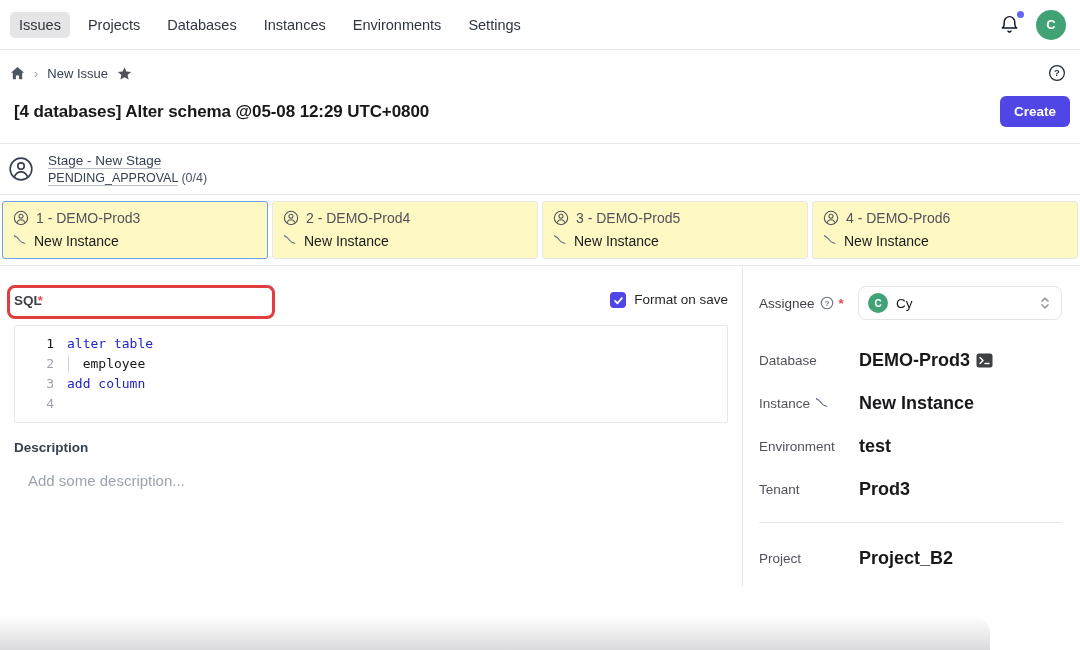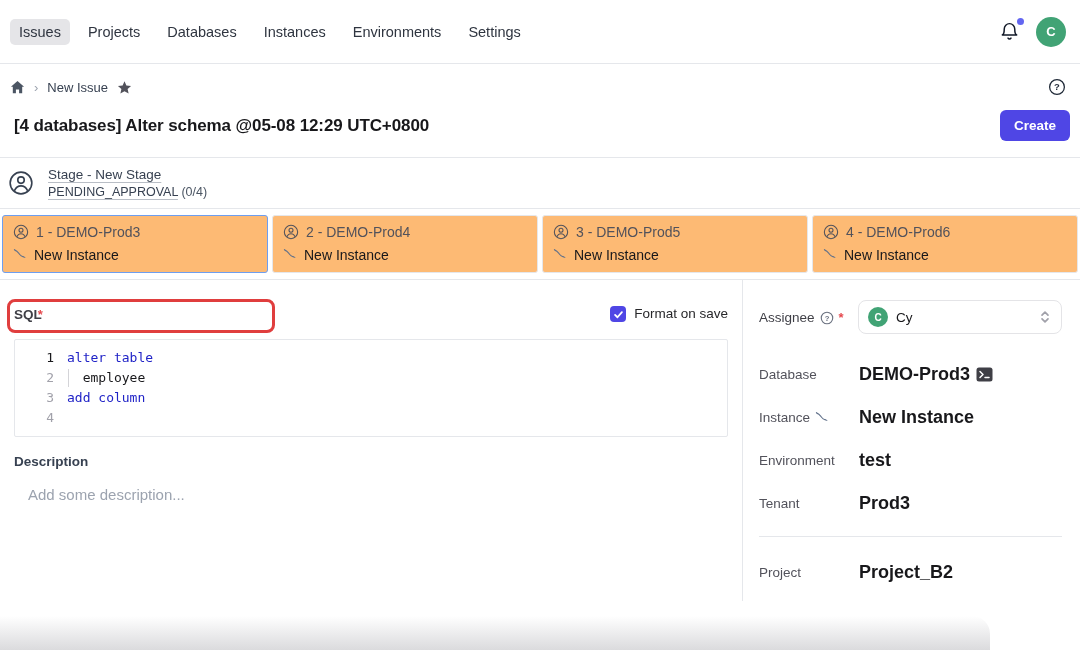--- a/index.html
+++ b/index.html
@@ -1,21 +1,21 @@
 <!DOCTYPE html>
 <html style="--accent: #4f46e5; --red: #e03e3e; --green: #41a375; --selblue: #6d9ef0; --kw: #2023c7; --num: #098658; --dot: #6366f1;"><head>
 <meta charset="utf-8">
 <style>
   * { box-sizing: border-box; margin: 0; padding: 0; }
   html,body { width:1080px; height:650px; overflow:hidden; background:#fff;
     font-family:"Liberation Sans", sans-serif; color:#1f2937; }
   .page { position:relative; width:1080px; height:650px; }
 
   
-  .topnav { display:flex; align-items:center; height:64px; padding:0 14px 0 10px;
+  .topnav { display:flex; align-items:center; height:50px; padding:0 14px 0 10px;
     border-bottom:1px solid #e5e7eb; }
   .nav-item { font-size:14.5px; color:#2f3540; padding:5px 9px; border-radius:5px;
     margin-right:9px; cursor:pointer; white-space:nowrap; }
   .nav-item.active { background:#e5e5e8; }
   .nav-spacer { flex:1; }
   .bell-wrap { position:relative; margin-right:16px; cursor:pointer; }
   .bell-dot { position:absolute; top:-3px; right:-4px; width:7px; height:7px;
     border-radius:50%; background:var(--dot); }
   .avatar { width:30px; height:30px; border-radius:50%; background:var(--green);
     color:#fff; font-size:13px; font-weight:700; display:flex; align-items:center;
@@ -41,21 +41,21 @@
   .stage-lines { display:flex; flex-direction:column; gap:3px; }
   .stage-name { font-size:13.5px; color:#374151; font-weight:500; cursor:pointer;
     text-decoration:underline; text-underline-offset:3px; text-decoration-color:#b9bec6; }
   .stage-status-row { font-size:12.5px; color:#374151; }
   .stage-status { text-decoration:underline; text-underline-offset:3px;
     text-decoration-color:#b9bec6; cursor:pointer; }
   .stage-progress { color:#4b5563; }
 
   
   .tasks { display:flex; gap:4px; padding:6px 2px; }
-  .task-card { flex:1; border:1px solid #e5e7eb; border-radius:3px; background:#fdba74;
+  .task-card { flex:1; border:1px solid #e5e7eb; border-radius:3px; background:#fef9c3;
     padding:8px 10px 9px 10px; cursor:pointer; }
   .task-card.selected { border-color:var(--selblue); }
   .task-top { display:flex; align-items:center; gap:7px; font-size:14px; color:#52525b; }
   .task-bottom { display:flex; align-items:center; gap:7px; margin-top:7px;
     font-size:14px; font-weight:500; color:#18181b; }
 
   
   .main { display:flex; align-items:stretch; }
   .pane-left { width:742px; padding:0 14px; }
   .pane-right { width:338px; border-left:1px solid #e5e7eb; height:321px;
@@ -89,21 +89,21 @@
   .seg-plain   { color:#18181b; }
   .seg-number  { color:var(--num); }
 
   
   .desc-label { margin-top:17px; font-size:13.5px; font-weight:700; color:#374151; }
   .desc-placeholder { margin-top:17px; padding-left:14px; font-size:15px;
     color:#9ca3af; cursor:text; min-height:40px; }
 
   
   .assignee-row { display:flex; align-items:center; margin-bottom:30px; }
-  .assignee-label-wrap { display:flex; align-items:flex-end; gap:5px;
+  .assignee-label-wrap { display:flex; align-items:flex-start; gap:5px;
     font-size:13.5px; color:#3f3f46; }
   .select { margin-left:auto; width:204px; height:34px; border:1px solid #e4e4e7;
     border-radius:8px; display:flex; align-items:center; padding:0 9px; gap:8px;
     cursor:pointer; background:#fff; }
   .select .mini-avatar { width:20px; height:20px; border-radius:50%;
     background:var(--green); color:#fff; font-size:10px; font-weight:700;
     display:flex; align-items:center; justify-content:center; }
   .select-value { font-size:13.5px; color:#18181b; }
   .select-chevrons { margin-left:auto; display:flex; }
 

